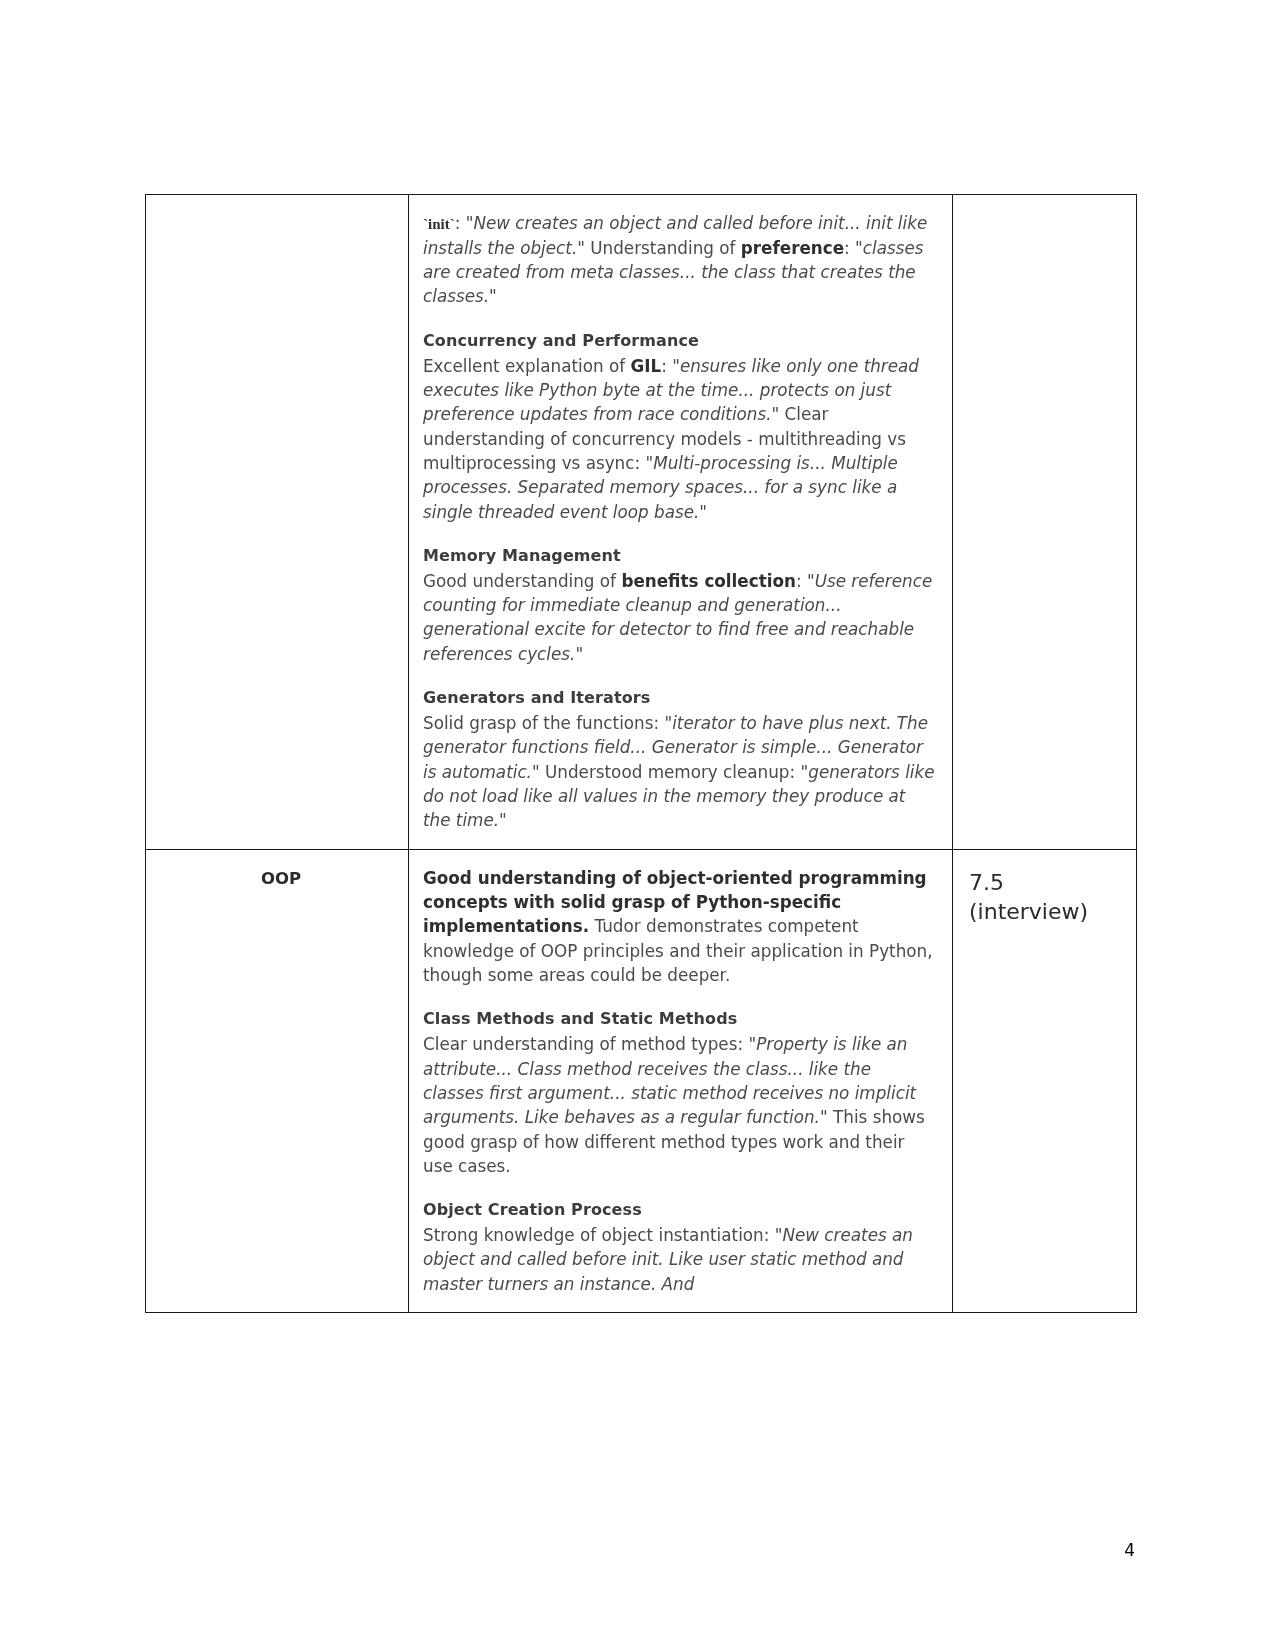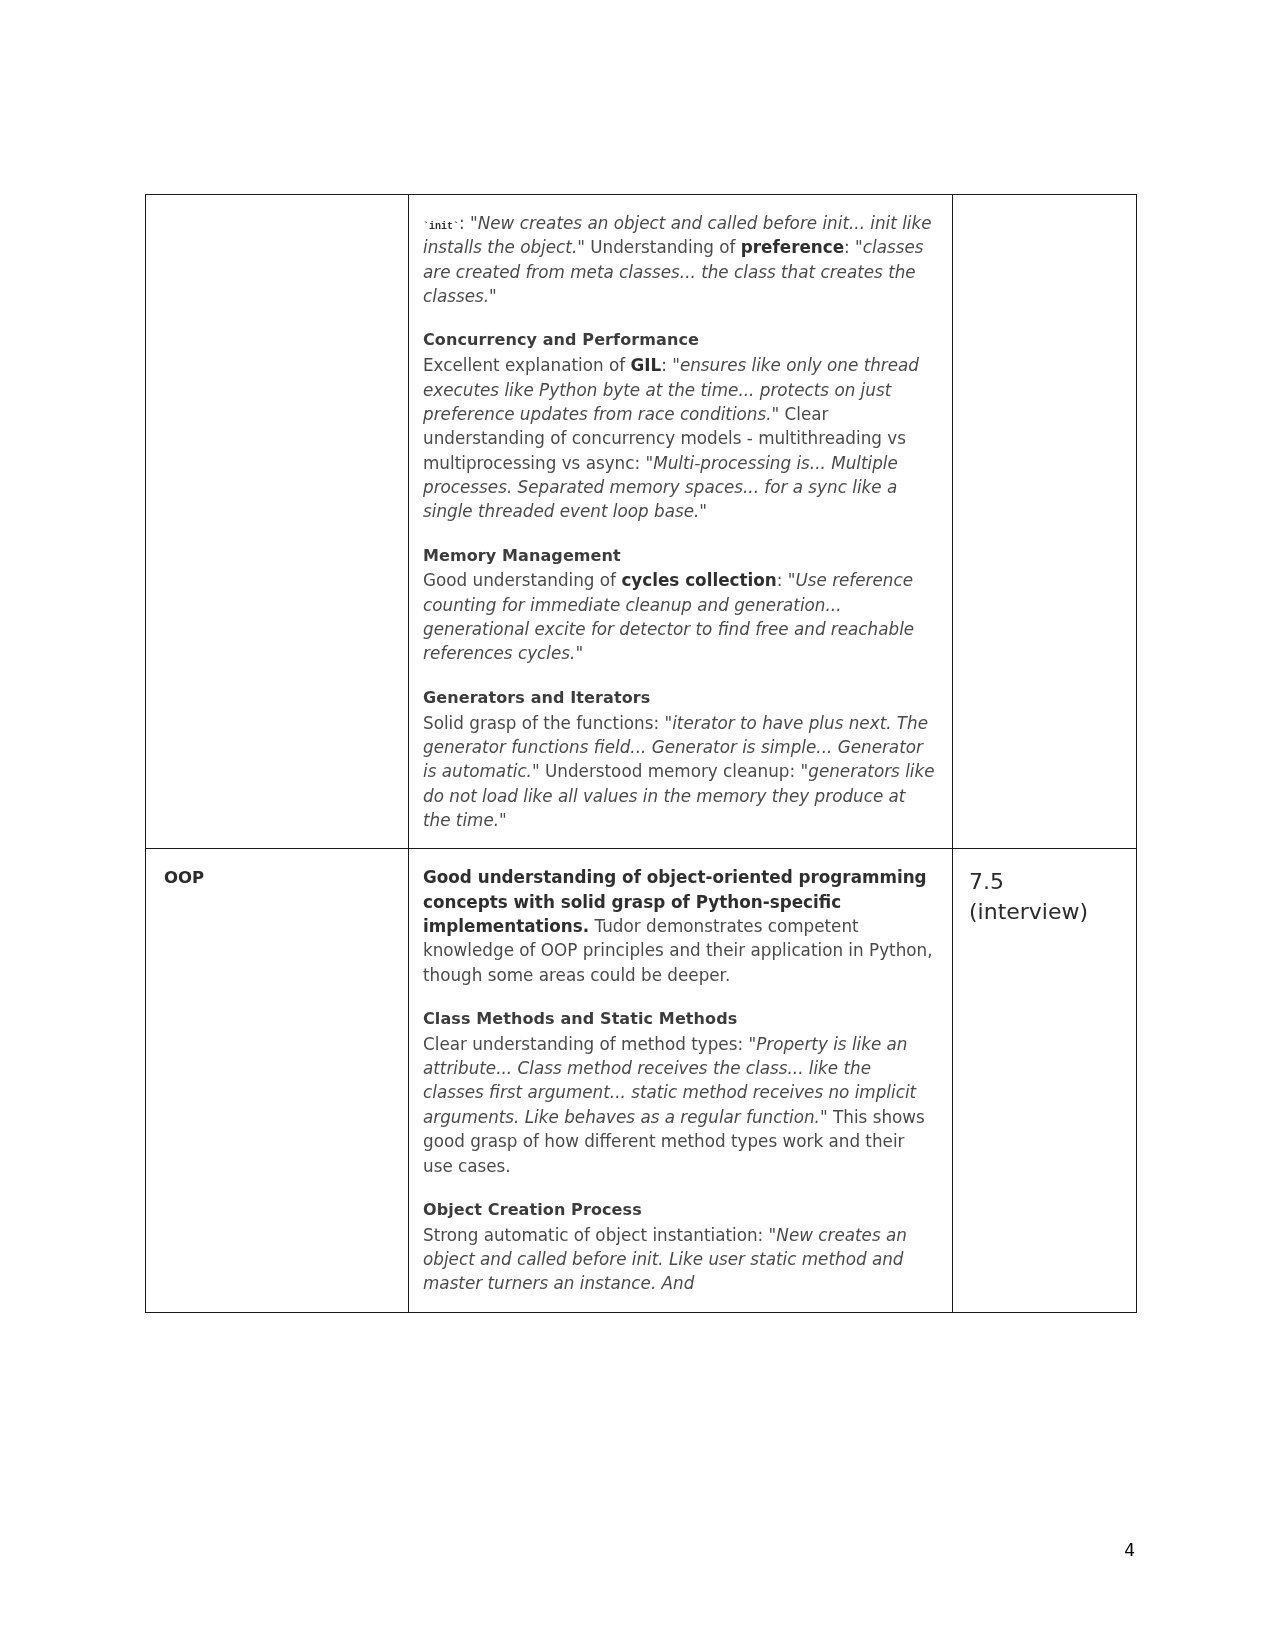--- a/index.html
+++ b/index.html
@@ -30,21 +30,21 @@
   table.eval {
     border-collapse: collapse;
     width: 988px;
     table-layout: fixed;
   }
   table.eval td {
     border: 1.5px solid #1a1a1a;
     vertical-align: top;
     padding: 0;
   }
-  .col-area { width: 262px; }
+  .col-area { width: 262px; text-align: center; }
   .col-body { width: 543px; }
   .col-score { width: 183px; }
 
   .cell-pad {
     padding: 16px 15px 16px 14px;
   }
   .cell-pad-area {
     padding: 18px 10px 10px 18px;
   }
   .cell-pad-score {
@@ -76,21 +76,21 @@
     font-size: 16px;
     font-weight: bold;
     color: #3c3c3c;
     margin: 22px 0 2px 0;
     line-height: 1.3;
     letter-spacing: 0.1px;
   }
 
   .it { font-style: italic; }
   .bd { font-weight: bold; color: #2f2f2f; }
-  .tick { font-family: Liberation Mono, monospace; font-size: 10px; margin-top: 42px; }
+  .tick { font-family: Liberation Serif, serif; font-size: 15px; margin-top: 42px; }
 
   .page-number {
     position: absolute;
     right: 140px;
     top: 1540px;
     font-size: 17px;
     color: #000000;
     font-family: "DejaVu Sans", "Liberation Sans", sans-serif;
   }
 
@@ -108,41 +108,41 @@
         <tr>
           <td class="col-area">
             <div class="cell-pad-area area-label"></div>
           </td>
           <td class="col-body">
             <div class="cell-pad body-text first-cell-body">
                 <p class="para"><span class="bd tick">`init`</span><span>: </span><span class="it">"New creates an object and called before init... init like installs the object."</span><span> Understanding of </span><span class="bd">preference</span><span>: </span><span class="it">"classes are created from meta classes... the class that creates the classes."</span></p>
                 <h3 class="sec-head">Concurrency and Performance</h3>
                 <p class="para"><span>Excellent explanation of </span><span class="bd">GIL</span><span>: </span><span class="it">"ensures like only one thread executes like Python byte at the time... protects on just preference updates from race conditions."</span><span> Clear understanding of concurrency models - multithreading vs multiprocessing vs async: </span><span class="it">"Multi-processing is... Multiple processes. Separated memory spaces... for a sync like a single threaded event loop base."</span></p>
                 <h3 class="sec-head">Memory Management</h3>
-                <p class="para"><span>Good understanding of </span><span class="bd">cycles collection</span><span>: </span><span class="it">"Use reference counting for immediate cleanup and generation... generational excite for detector to find free and reachable references cycles."</span></p>
+                <p class="para"><span>Good understanding of </span><span class="bd">benefits collection</span><span>: </span><span class="it">"Use reference counting for immediate cleanup and generation... generational excite for detector to find free and reachable references cycles."</span></p>
                 <h3 class="sec-head">Generators and Iterators</h3>
                 <p class="para"><span>Solid grasp of the functions: </span><span class="it">"iterator to have plus next. The generator functions field... Generator is simple... Generator is automatic."</span><span> Understood memory cleanup: </span><span class="it">"generators like do not load like all values in the memory they produce at the time."</span></p>
               </div>
           </td>
           <td class="col-score">
             <div class="cell-pad-score score-text"></div>
           </td>
         </tr>
 
         <tr>
           <td class="col-area">
             <div class="cell-pad-area area-label">OOP</div>
           </td>
           <td class="col-body">
             <div class="cell-pad body-text">
                 <p class="para"><span class="bd">Good understanding of object-oriented programming concepts with solid grasp of Python-specific implementations.</span><span> Tudor demonstrates competent knowledge of OOP principles and their application in Python, though some areas could be deeper.</span></p>
                 <h3 class="sec-head">Class Methods and Static Methods</h3>
                 <p class="para"><span>Clear understanding of method types: </span><span class="it">"Property is like an attribute... Class method receives the class... like the classes first argument... static method receives no implicit arguments. Like behaves as a regular function."</span><span> This shows good grasp of how different method types work and their use cases.</span></p>
                 <h3 class="sec-head">Object Creation Process</h3>
-                <p class="para"><span>Strong automatic of object instantiation: </span><span class="it">"New creates an object and called before init. Like user static method and master turners an instance. And</span></p>
+                <p class="para"><span>Strong knowledge of object instantiation: </span><span class="it">"New creates an object and called before init. Like user static method and master turners an instance. And</span></p>
               </div>
           </td>
           <td class="col-score">
             <div class="cell-pad-score score-text">7.5 (interview)</div>
           </td>
         </tr>
 
       </tbody>
     </table>
   </div>

